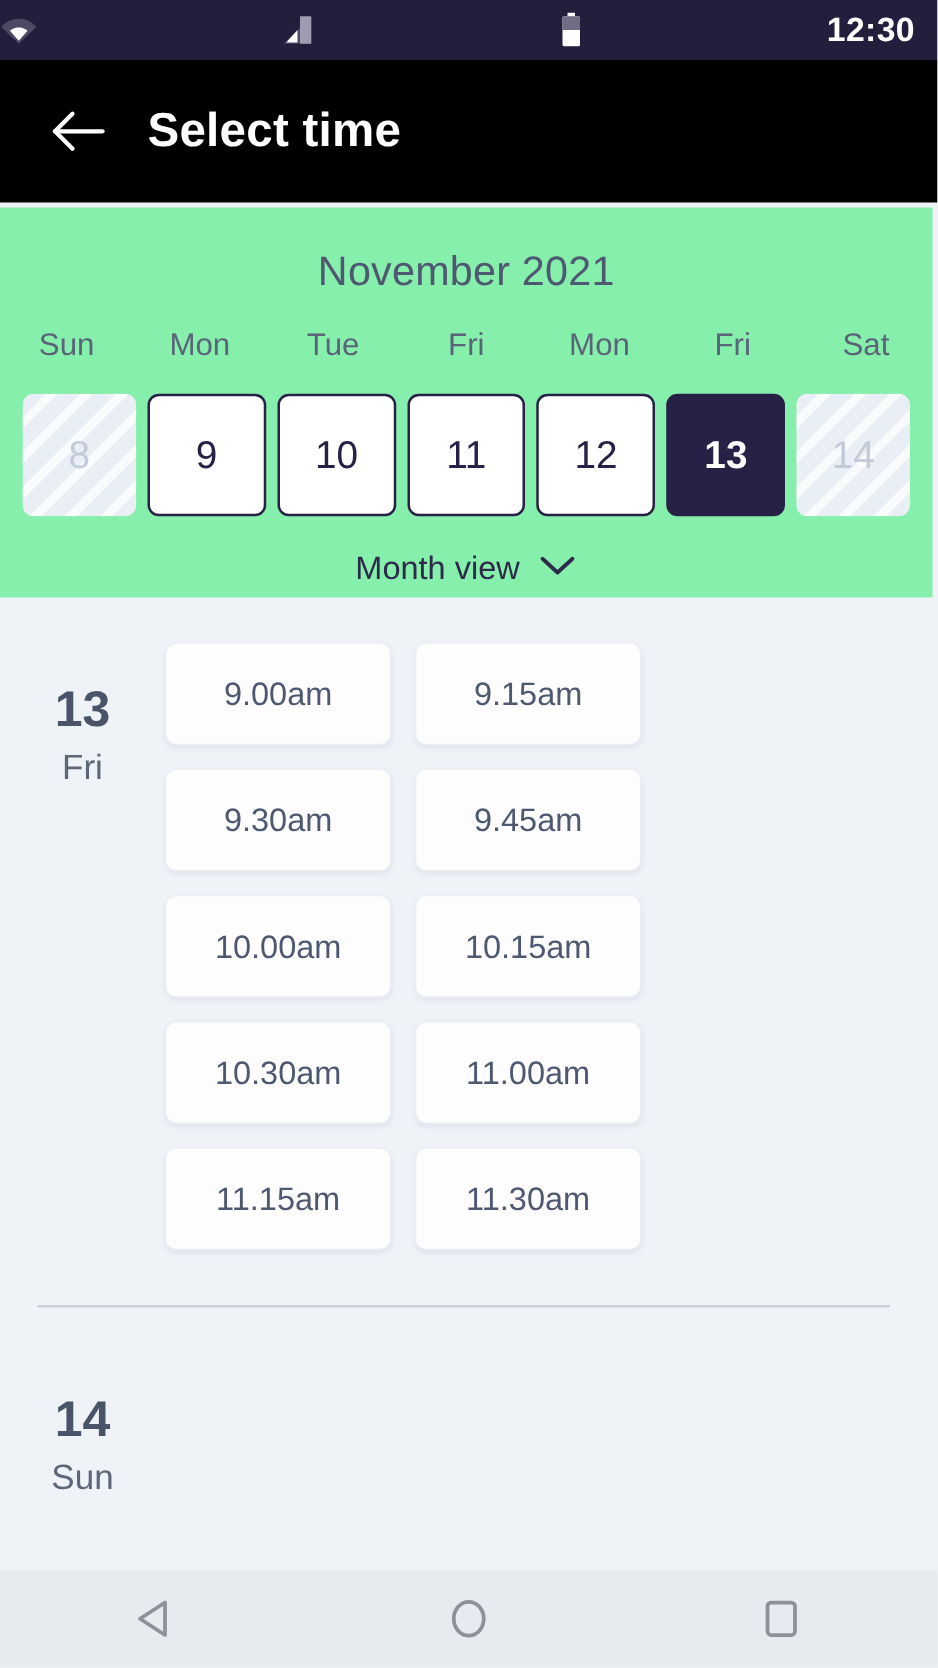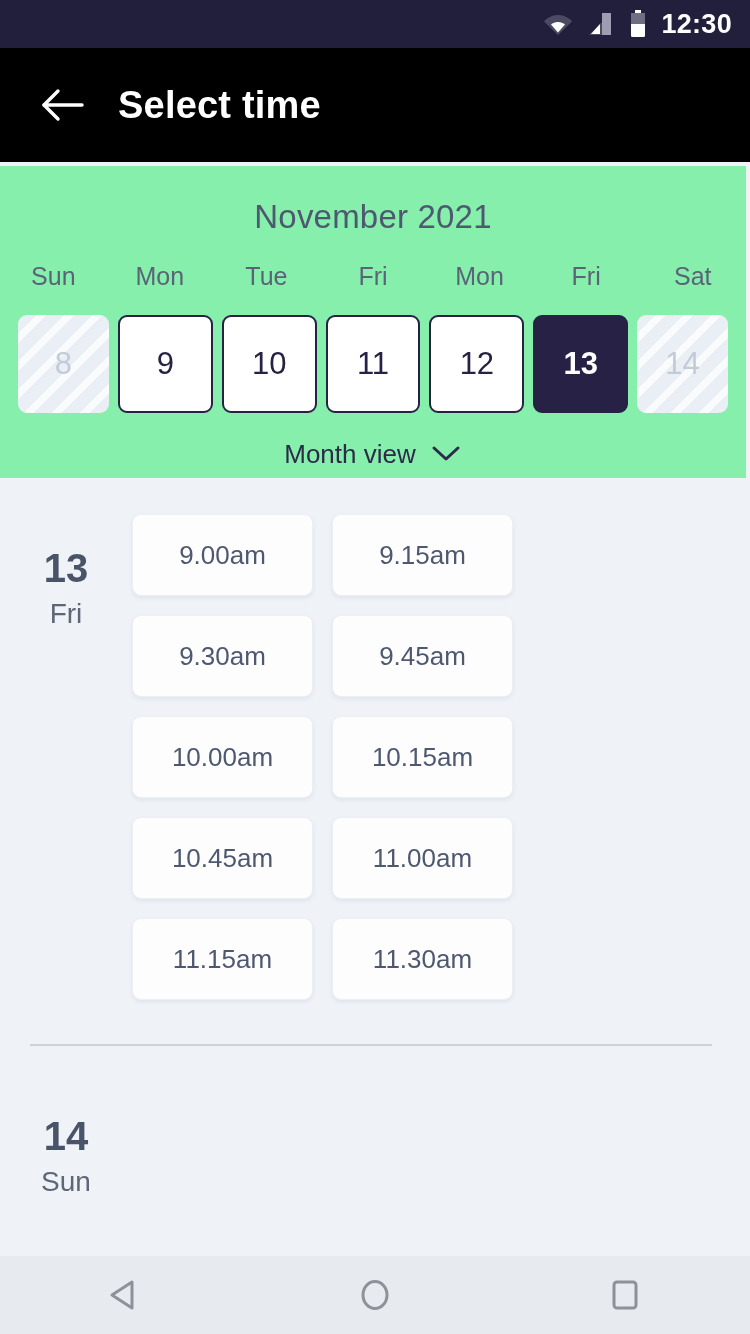--- a/index.html
+++ b/index.html
@@ -8,21 +8,21 @@
     font-family:"Liberation Sans", sans-serif;
     background:#eff2f7;
     overflow:hidden;
   }
   #screen { position:relative; width:750px; height:1334px; background:#eff2f7; }
 
   
   .statusbar {
     position:absolute; top:0; left:0; width:750px; height:48px;
     background:#221f3c; display:flex; align-items:center;
-    justify-content:flex-end; padding-right:18px; gap:14px;
+    justify-content:space-between; padding-right:18px; gap:14px;
   }
   .sb-icon { display:flex; align-items:center; }
   .sb-clock { color:#ffffff; font-size:27px; font-weight:bold; letter-spacing:.3px; }
 
   
   .appbar {
     position:absolute; top:48px; left:0; width:750px; height:114px;
     background:#000000; display:flex; align-items:center;
   }
   .back-btn { width:96px; height:96px; margin-left:14px;
@@ -191,21 +191,21 @@
         <div class="dg-num">13</div>
         <div class="dg-dow">Fri</div>
       </div>
       <div class="slots">
         <div class="slot">9.00am</div>
         <div class="slot">9.15am</div>
         <div class="slot">9.30am</div>
         <div class="slot">9.45am</div>
         <div class="slot">10.00am</div>
         <div class="slot">10.15am</div>
-        <div class="slot">10.45am</div>
+        <div class="slot">10.30am</div>
         <div class="slot">11.00am</div>
         <div class="slot">11.15am</div>
         <div class="slot">11.30am</div>
       </div>
     </div>
 
     <div class="divider"></div>
 
     <div class="daygroup">
       <div class="daygroup-label">

